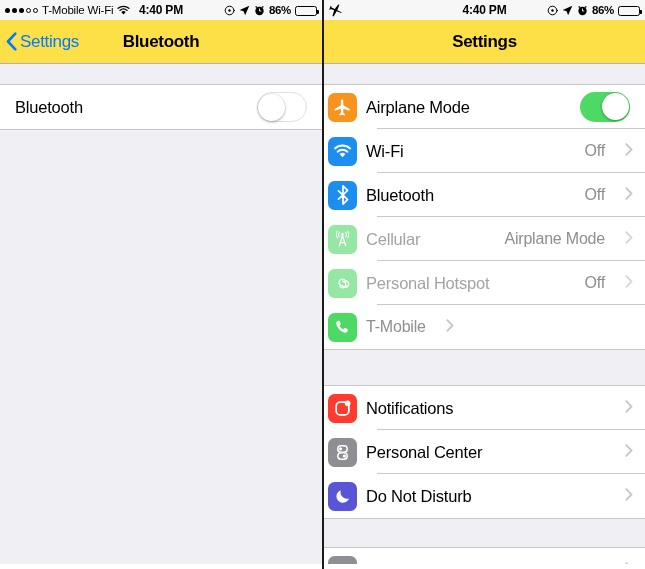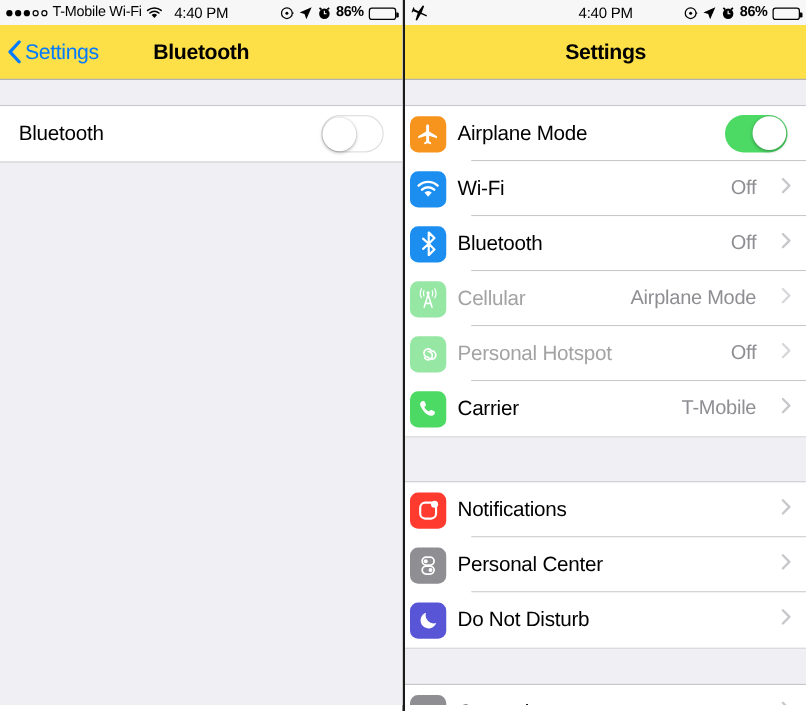--- a/index.html
+++ b/index.html
@@ -20,21 +20,21 @@
   
   .statusbar {
     height: 20px; background: #f7f7f7;
     display: flex; align-items: center;
     font-size: 11.5px; color: #000; position: relative;
     padding: 0 5px;
   }
   .sb-left { display: flex; align-items: center; gap: 4px; flex: 0 0 auto; }
   .sb-center {
     position: absolute; left: 0; right: 0; text-align: center;
-    font-size: 12px; font-weight: normal; letter-spacing: -0.2px;
+    font-size: 12px; font-weight: bold; letter-spacing: -0.2px;
     pointer-events: none;
   }
   .sb-right {
     margin-left: auto; display: flex; align-items: flex-end; gap: 4px;
     position: relative; z-index: 2;
   }
   .dots { display: flex; align-items: center; gap: 2px; }
   .dot { width: 5px; height: 5px; border-radius: 50%; background: #000; }
   .dot.hollow { background: transparent; border: 1px solid #000; width: 5px; height: 5px; }
   .sb-carrier { font-size: 11.5px; letter-spacing: -0.2px; }
@@ -325,21 +325,20 @@
               </svg>
           </span>
         </div>
 
         <div class="row">
           <span class="appicon" style="background:#4cd964">
             <svg width="17" height="17" viewBox="0 0 24 24">
                 <path d="M6.6 2.5c1 0 1.4.5 1.8 1.4l1 2.3c.4.9.2 1.5-.5 2l-1.2.9c.7 2.3 3.1 4.7 5.4 5.4l.9-1.2c.5-.7 1.1-.9 2-.5l2.3 1c.9.4 1.4.8 1.4 1.8 0 2.2-2 4-4.2 3.7C10.2 18.5 5.5 13.8 2.9 6.7 2.6 4.5 4.4 2.5 6.6 2.5z" fill="#fff"></path>
               </svg>
           </span>
-          <span class="row-label">Carrier</span>
           <span class="row-value">T-Mobile</span>
           <span class="chev">
             <svg width="8" height="13" viewBox="0 0 8 13">
                 <path d="M1.3 1.2 L6.5 6.5 L1.3 11.8" stroke="currentColor" stroke-width="1.9" fill="none" stroke-linecap="round" stroke-linejoin="round"></path>
               </svg>
           </span>
         </div>
       </div>
 
       <div class="gap gap-35"></div>

